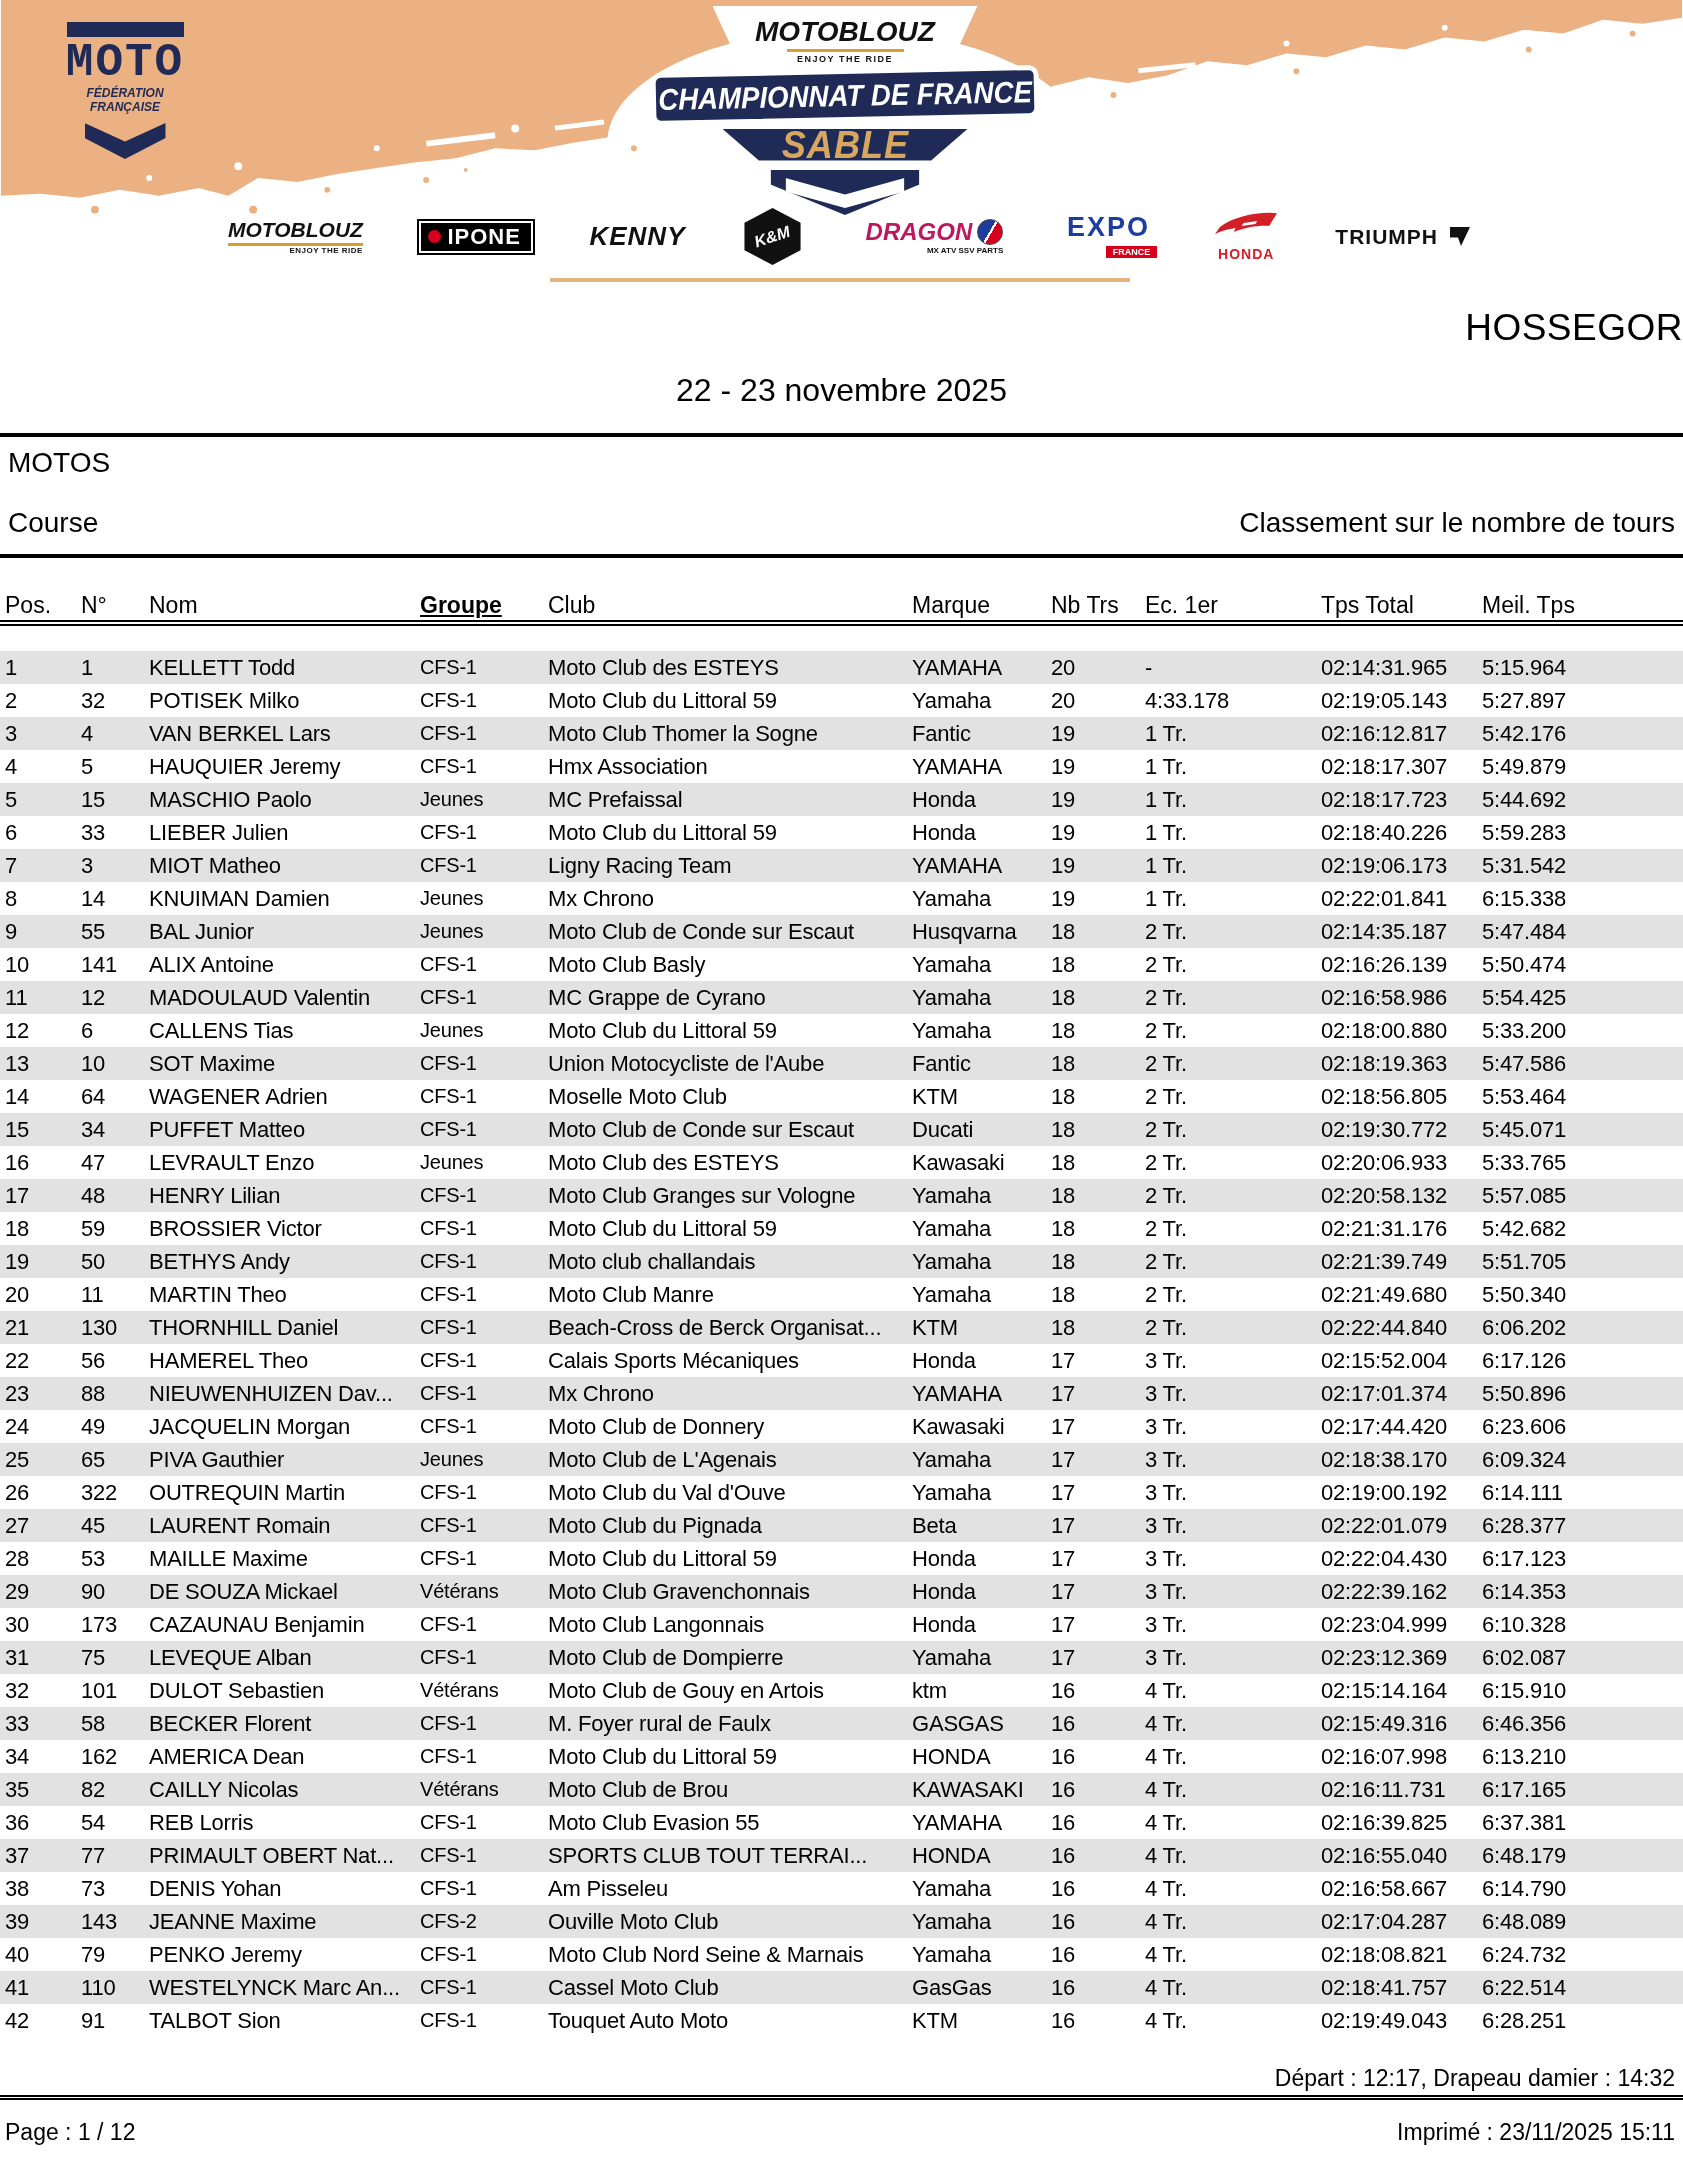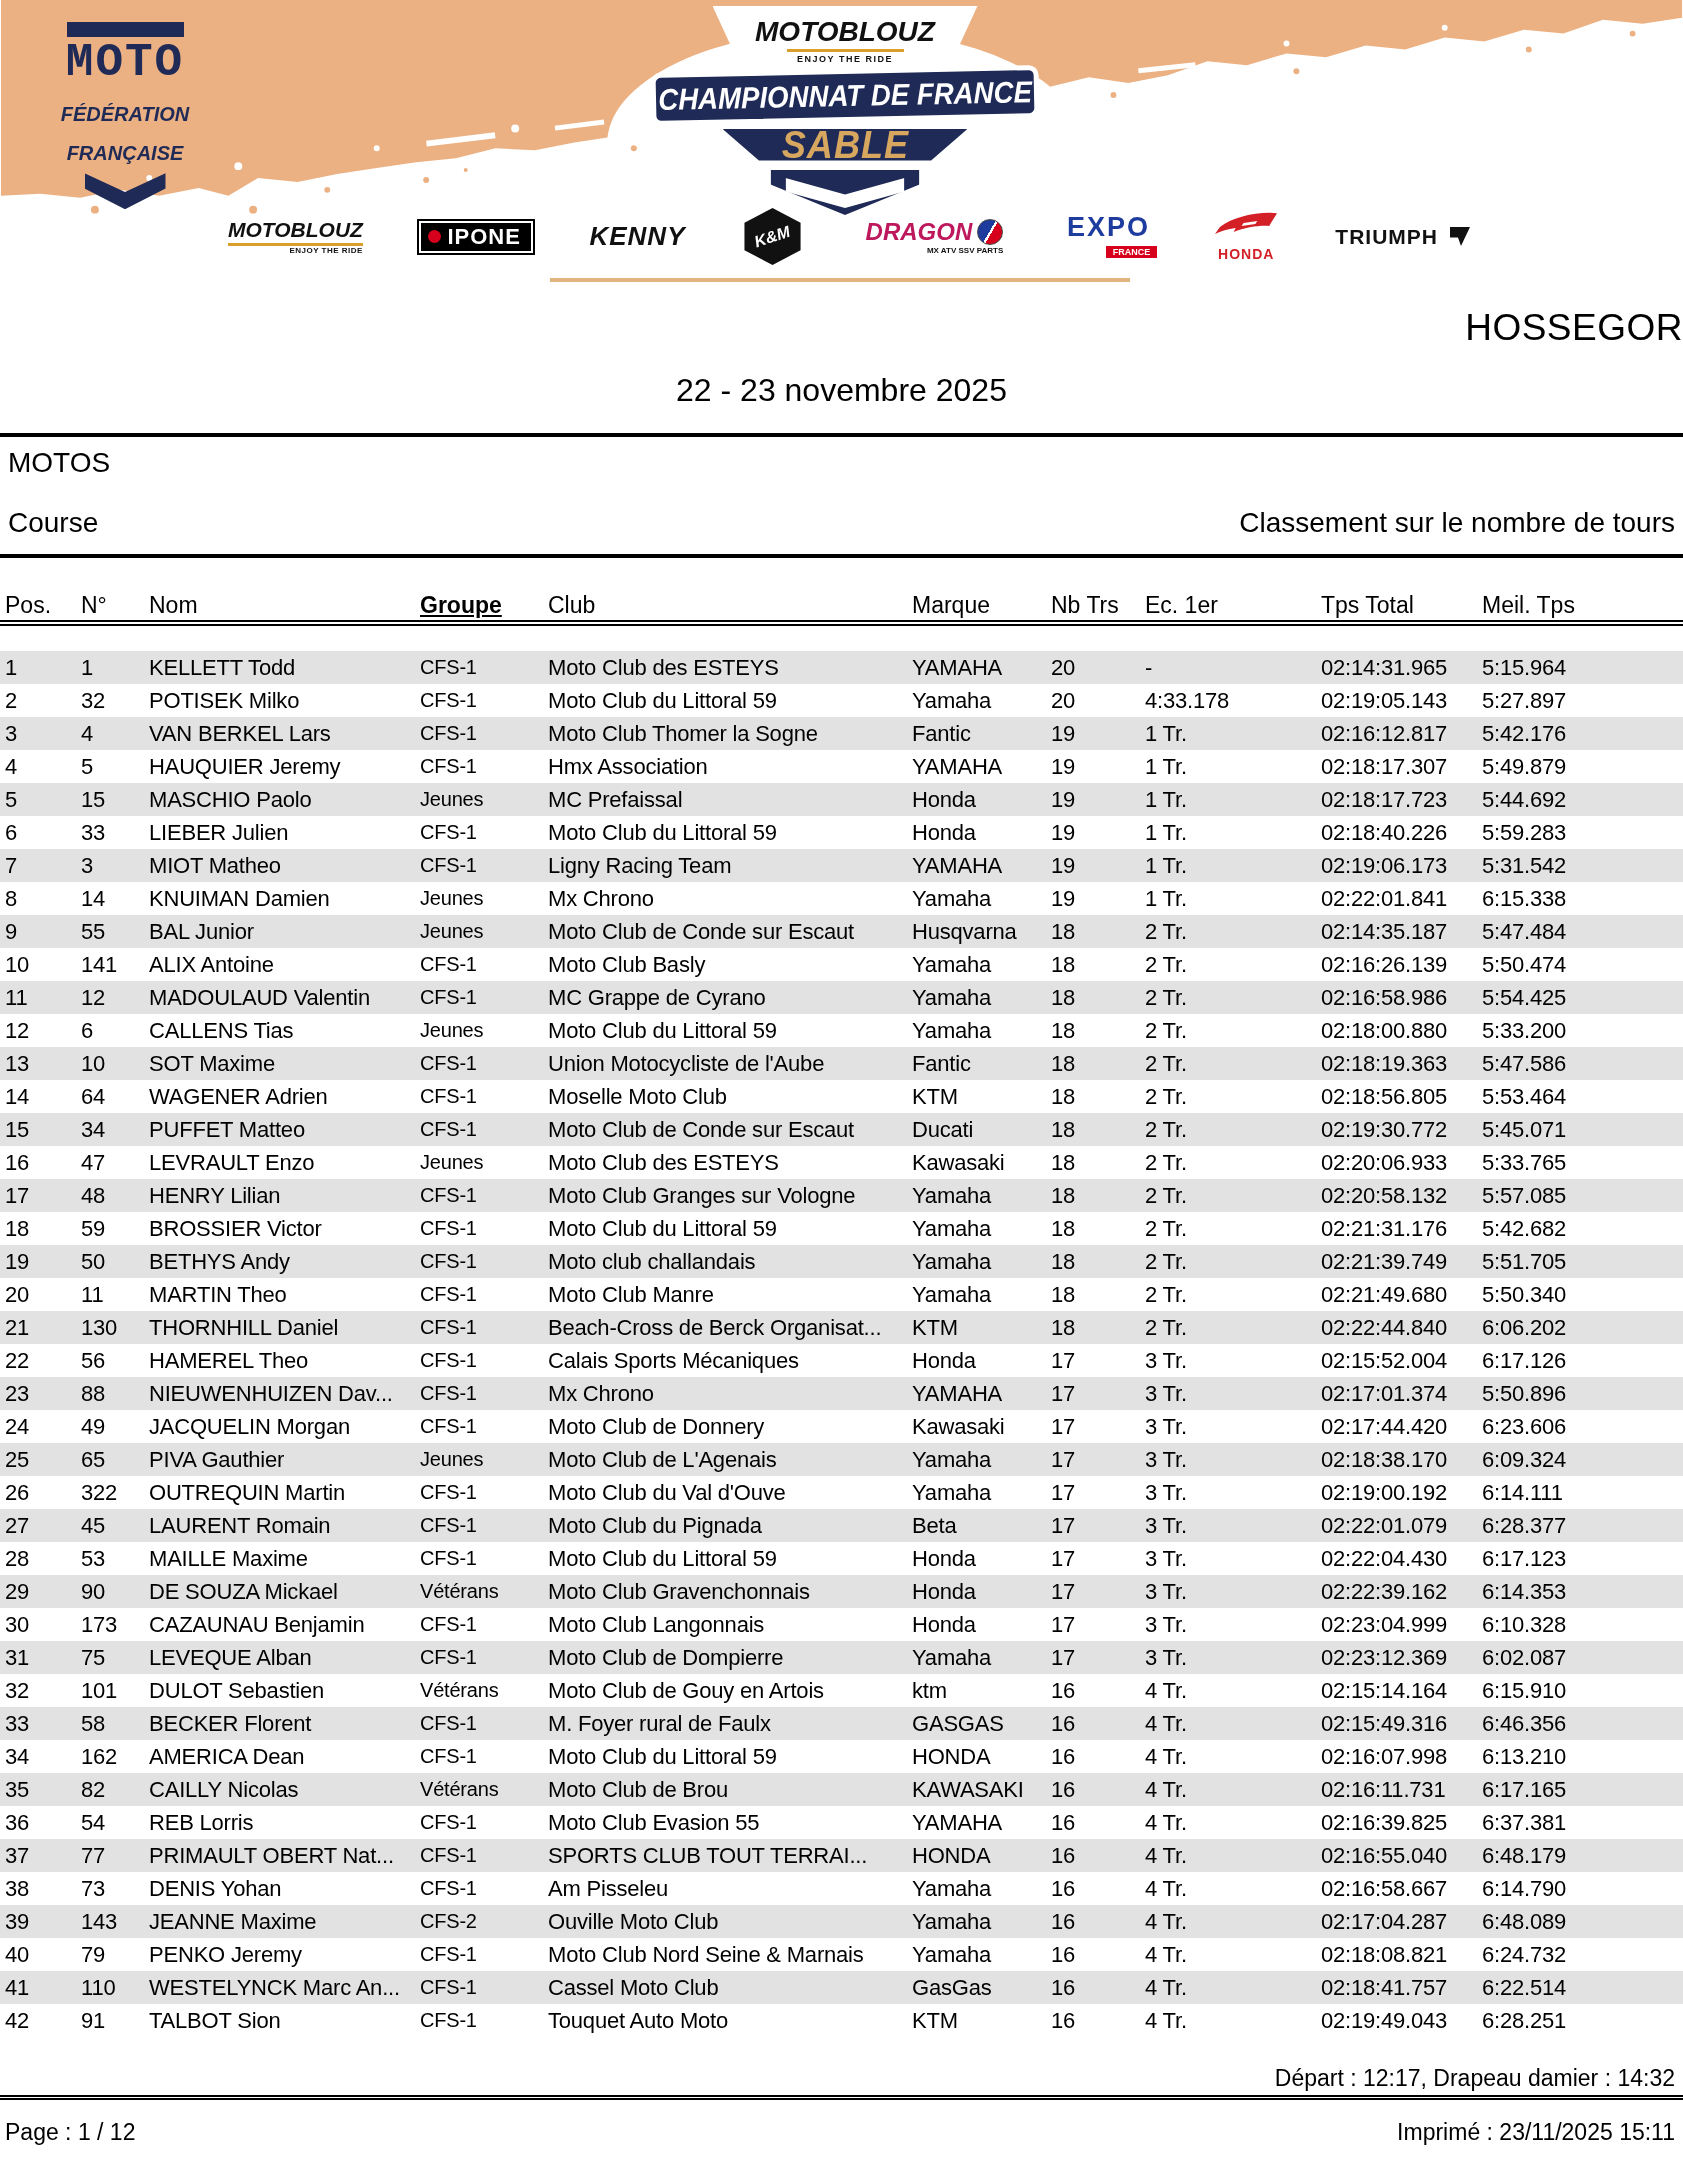--- a/index.html
+++ b/index.html
@@ -6,21 +6,21 @@
   .page{position:relative;width:1683px;height:2178px;background:#fff;overflow:hidden;
         font-family:"Liberation Sans", sans-serif;color:#000;}
 
   
   .banner-svg{position:absolute;left:0;top:0;}
 
   
   .ffm{position:absolute;left:26px;top:22px;width:198px;text-align:center;color:#1F2A56;}
   .ffm-bar{width:117px;height:15px;margin:0 auto;background:#1F2A56;}
   .ffm-moto{font-size:46px;font-weight:bold;letter-spacing:2px;line-height:1.05;margin-top:2px;font-family:Liberation Mono, monospace;}
-  .ffm-sub{font-size:20px;font-weight:bold;font-style:italic;line-height:1.15;margin-top:16px;}
+  .ffm-sub{font-size:12px;font-weight:bold;font-style:italic;line-height:1.15;}
   .ffm-chev{width:81px;height:36px;margin:8px auto 0;background:#1F2A56;
             clip-path:polygon(0 0,50% 52%,100% 0,100% 42%,50% 100%,0 42%);}
 
   
   .shield{position:absolute;left:651px;top:6px;width:388px;height:210px;}
   .shield-top{position:relative;margin:0 auto;width:265px;height:69px;background:#fff;
               clip-path:polygon(0 0,100% 0,88% 100%,12% 100%);
               display:flex;flex-direction:column;align-items:center;justify-content:center;z-index:2;}
   .mb-brand{font-size:28px;font-weight:900;font-style:italic;color:#111;line-height:1;}
   .mb-line{width:117px;height:3px;background:#D99E2B;margin:3px 0 2px;}

